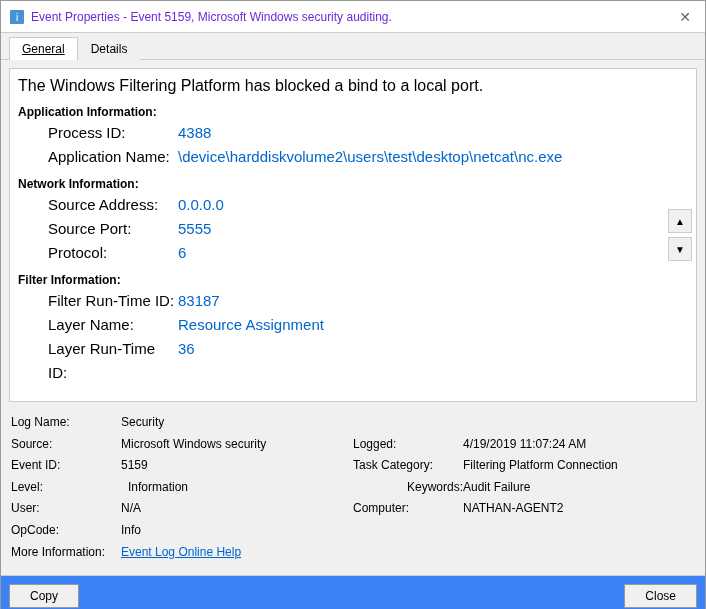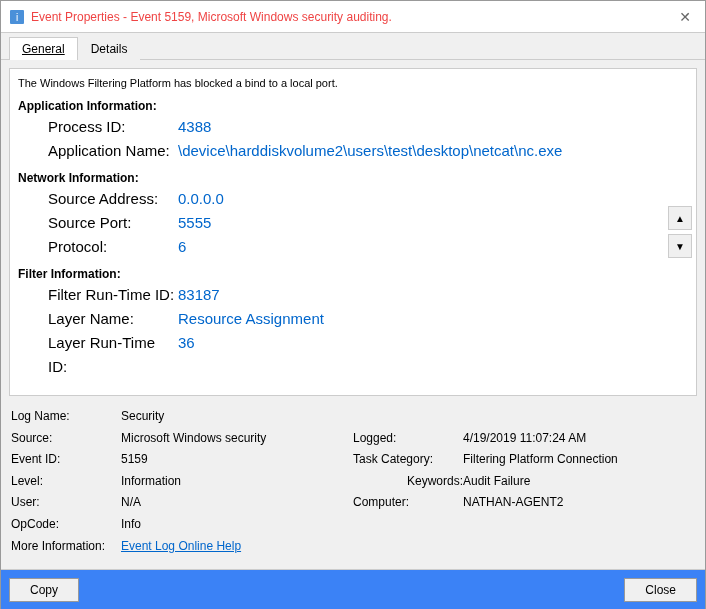--- a/index.html
+++ b/index.html
@@ -35,21 +35,21 @@
       display: flex;
       align-items: center;
       gap: 6px;
     }
     .title-icon {
       width: 16px;
       height: 16px;
     }
     .title-text {
       font-size: 12px;
-      color: #ef4444;
+      color: #6d28d9;
     }
     .close-btn {
       width: 24px;
       height: 24px;
       background: none;
       border: none;
       cursor: pointer;
       font-size: 14px;
       color: #666;
       display: flex;
@@ -88,21 +88,21 @@
     .description-box {
       border: 1px solid #ccc;
       background: #fff;
       padding: 8px;
       flex: 1;
       position: relative;
       display: flex;
       flex-direction: column;
     }
     .desc-text {
-      font-size: 11px;
+      font-size: 16px;
       color: #000;
       margin-bottom: 10px;
     }
     .section {
       margin-bottom: 8px;
     }
     .section-header {
       font-size: 12px;
       font-weight: bold;
       color: #000;
@@ -275,21 +275,21 @@
           <span class="meta-label">Event ID:</span>
           <span class="meta-value">5159</span>
         </div>
         <div class="meta-row" style="flex:1;">
           <span class="meta-label">Task Category:</span>
           <span class="meta-value">Filtering Platform Connection</span>
         </div>
       </div>
 
       <div style="display:flex;">
-        <div class="meta-row" style="flex:1;">
+        <div class="meta-row" style="flex:1;gap:7px;">
           <span class="meta-label">Level:</span>
           <span class="meta-value">Information</span>
         </div>
         <div class="meta-row" style="flex:1;text-align:right;">
           <span class="meta-label">Keywords:</span>
           <span class="meta-value">Audit Failure</span>
         </div>
       </div>
 
       <div style="display:flex;">

